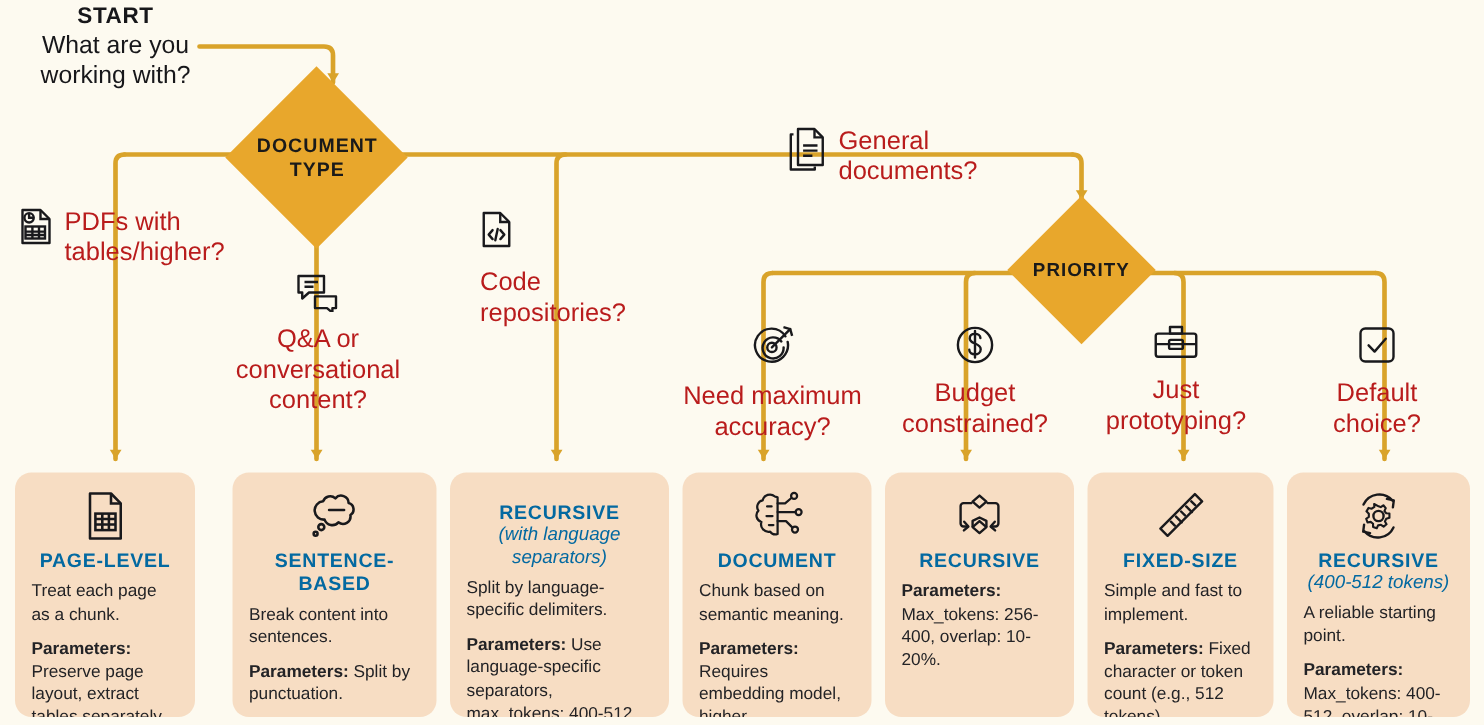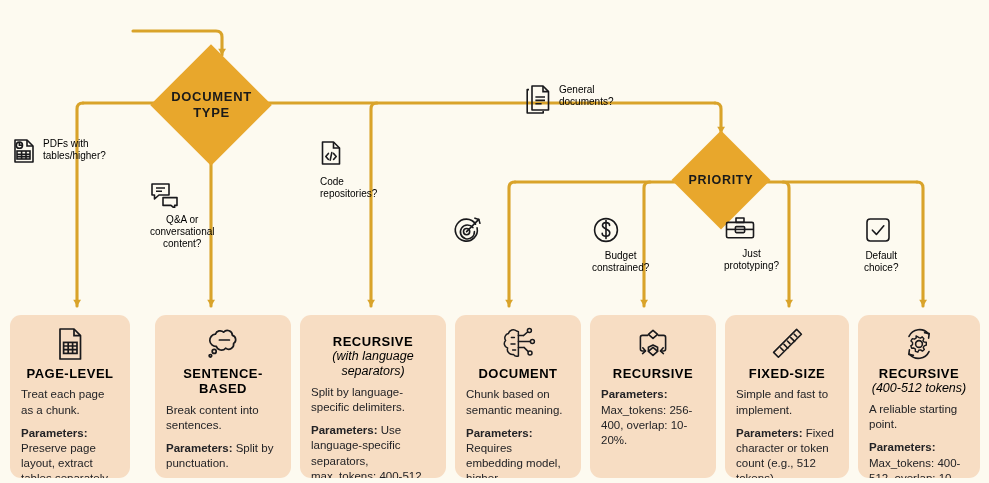--- a/index.html
+++ b/index.html
@@ -27,35 +27,35 @@
     display:flex;align-items:center;justify-content:center;
     text-align:center;
     color:#1a1a1a;font-weight:bold;letter-spacing:.7px;
     line-height:1.2;
   }
   .diamond .dlabel{transform:rotate(-45deg);white-space:pre-line;}
   .d-doc{left:168px;top:62px;width:86px;height:86px;transform:rotate(45deg);font-size:13px;}
   .d-pri{left:686px;top:145px;width:70px;height:70px;transform:rotate(45deg);font-size:12.5px;}
 
   
-  .qlabel{display:flex;align-items:flex-start;gap:7px;color:#000000;font-size:10px;line-height:1.2;}
-  .qlabel.stack{flex-direction:column;align-items:flex-start;gap:3px;text-align:center;}
+  .qlabel{display:flex;align-items:flex-start;gap:7px;color:#b91c1c;font-size:17px;line-height:1.2;}
+  .qlabel.stack{flex-direction:column;align-items:center;gap:3px;text-align:center;}
   .qtext{white-space:pre-line;}
   .ico{flex:0 0 auto;display:block;}
 
   
   .card{
     position:absolute;top:315px;height:163px;
     background:#f7ddc3;border-radius:11px;
     box-sizing:border-box;padding:9px 11px 8px 11px;
     overflow:hidden;
   }
   .card-ico{display:flex;justify-content:center;height:40px;align-items:center;margin-bottom:2px;}
   .card-title{
-    text-align:center;color:#000000;font-weight:bold;
+    text-align:center;color:#0369a1;font-weight:bold;
     font-size:13px;letter-spacing:.5px;line-height:1.18;margin-bottom:6px;
   }
   .card-title .sub{font-weight:normal;letter-spacing:0;font-size:12.5px;display:block;font-style:italic;}
   .card-desc{color:#232326;font-size:11.5px;line-height:1.32;margin-bottom:8px;}
   .card-params{color:#232326;font-size:11.5px;line-height:1.32;}
   .card-params b{font-weight:bold;}
   .card.noicon .card-title{margin-top:10px;}
 </style>
 </head>
 <body>
@@ -89,20 +89,25 @@
       <path d="M515,182 q-6,0 -6,6 V306" marker-end="url(#ah)"></path>
 
       <path d="M650,182 q-6,0 -6,6 V306" marker-end="url(#ah)"></path>
 
       <path d="M783,182 q6,0 6,6 V306" marker-end="url(#ah)"></path>
 
       <path d="M917,182 q6,0 6,6 V306" marker-end="url(#ah)"></path>
     </g>
   </svg>
 
+  <div class="node start-block">
+    <div class="start-title">START</div>
+    <div class="start-q qtext">What are you
+working with?</div>
+  </div>
 
   <div class="node diamond d-doc">
     <span class="dlabel">DOCUMENT
 TYPE</span>
   </div>
   <div class="node diamond d-pri">
     <span class="dlabel">PRIORITY</span>
   </div>
 
   <div class="node qlabel" style="left:12px;top:138px;">
@@ -163,20 +168,22 @@
   <div class="node qlabel stack" style="left:452px;top:216px;width:126px;">
     <span class="ico">
       <svg width="30" height="30" viewBox="0 0 30 30" fill="none" stroke="#19191c" stroke-width="1.6">
         <path d="M23.6,8.2 A11,11 0 1 0 25.1,11.9" stroke-linecap="round"></path>
         <path d="M20.9,11.6 A7,7 0 1 0 22.4,15.6" stroke-linecap="round"></path>
         <circle cx="14.6" cy="15.6" r="3.1"></circle>
         <path d="M14.6,15.6 L26.8,3.4" stroke-linecap="round"></path>
         <path d="M22.3,2.1 L26.8,3.4 L28.1,7.9" stroke-linejoin="round"></path>
       </svg>
     </span>
+    <span class="qtext">Need maximum
+accuracy?</span>
   </div>
 
   <div class="node qlabel stack" style="left:592px;top:216px;width:116px;">
     <span class="ico">
       <svg width="28" height="28" viewBox="0 0 28 28" fill="none" stroke="#19191c" stroke-width="1.6">
         <circle cx="14" cy="14" r="11.4"></circle>
         <path d="M17.6,9.4 C17.6,7.6 15.9,6.6 14,6.6 C12.1,6.6 10.5,7.6 10.5,9.6 C10.5,13.6 17.8,12.4 17.8,16.8 C17.8,19 16,20.2 14,20.2 C12,20.2 10.2,19.2 10.2,17.2" stroke-linecap="round"></path>
         <path d="M14,4.6 V22.4" stroke-linecap="round"></path>
       </svg>
     </span>

